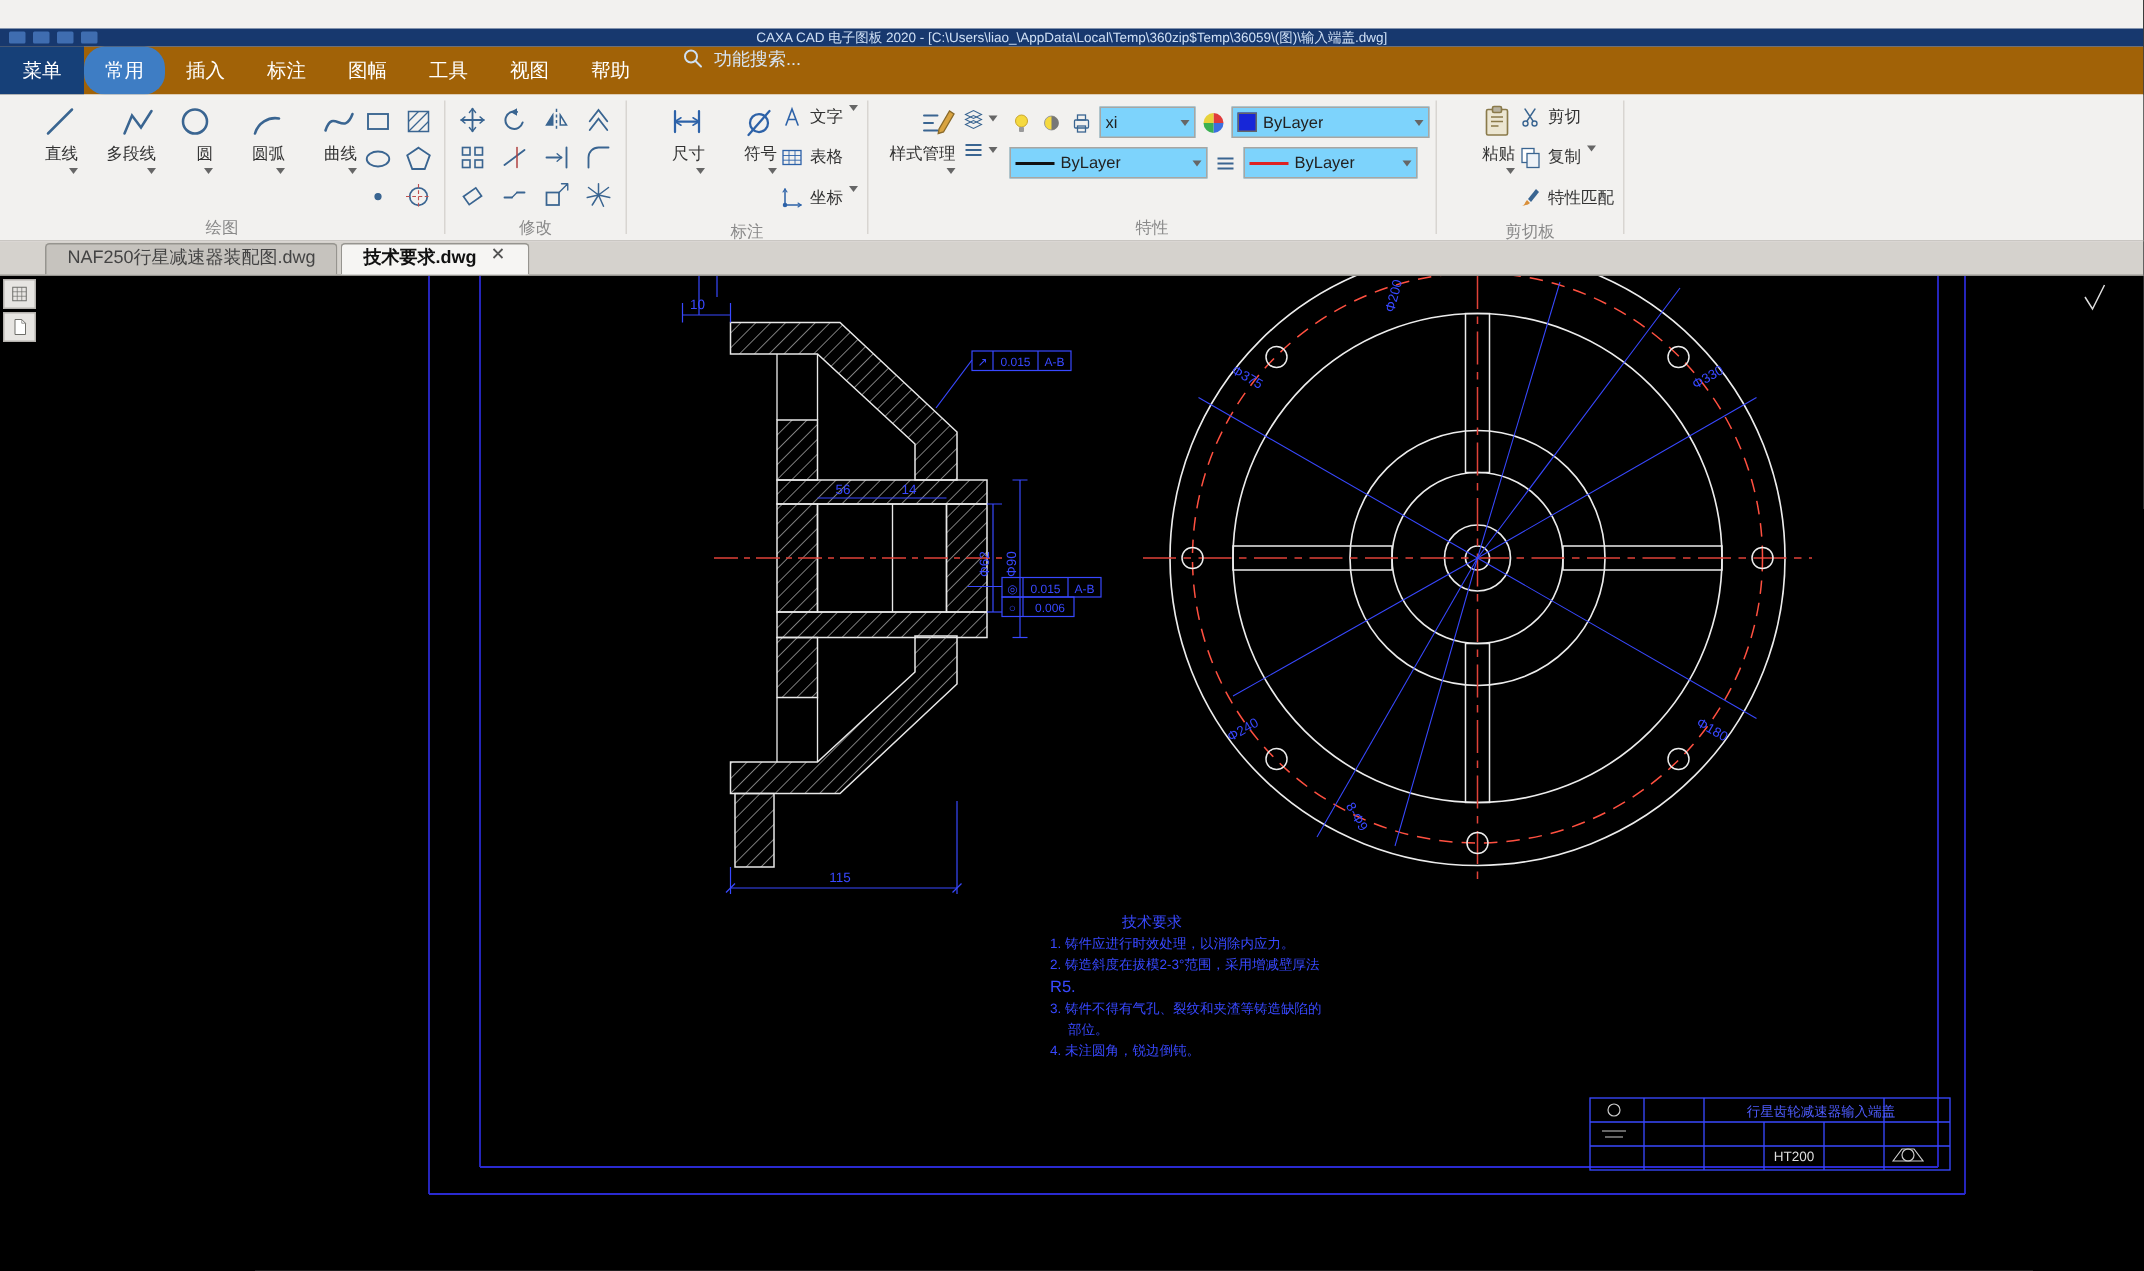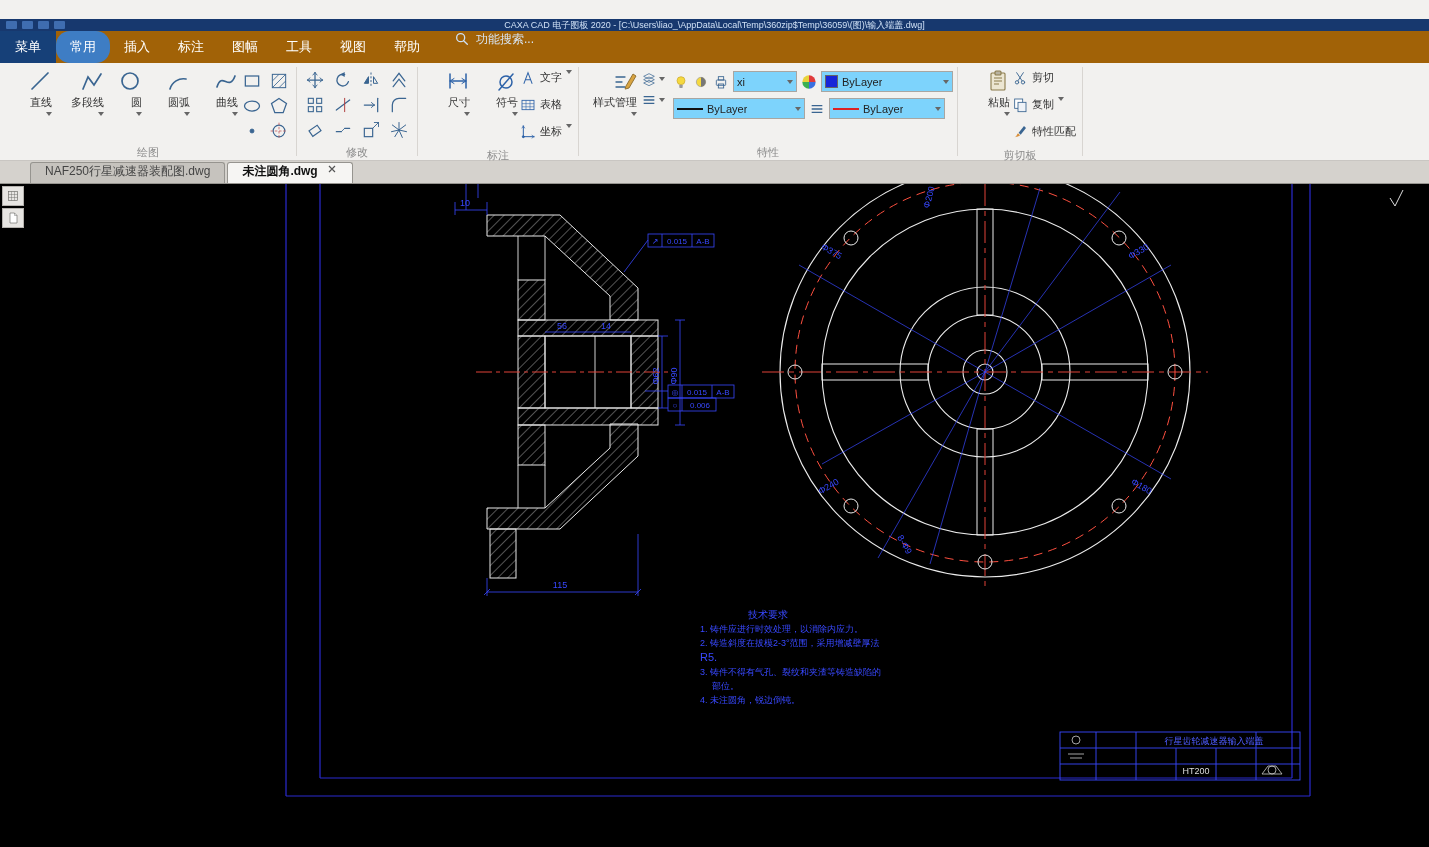--- a/index.html
+++ b/index.html
@@ -654,21 +654,21 @@
     </div>
 
     <div class="rdivider"></div>
   </div>
 
   <div class="doctabs">
     <div class="dtab">
         <span>NAF250行星减速器装配图.dwg</span>
       </div>
     <div class="dtab active">
-      <span>未注圆角.dwg</span>
+      <span>技术要求.dwg</span>
       <svg class="i12" viewBox="0 0 16 16">
           <path d="M4 4 L12 12 M12 4 L4 12" stroke="#555" stroke-width="1.6" fill="none"></path>
         </svg>
     </div>
   </div>
 
   <div class="canvas">
     <svg class="cad" width="1429" height="641" viewBox="0 0 1429 641">
       <defs>
         <pattern id="hatch" width="7" height="7" patternUnits="userSpaceOnUse" patternTransform="rotate(45)">

